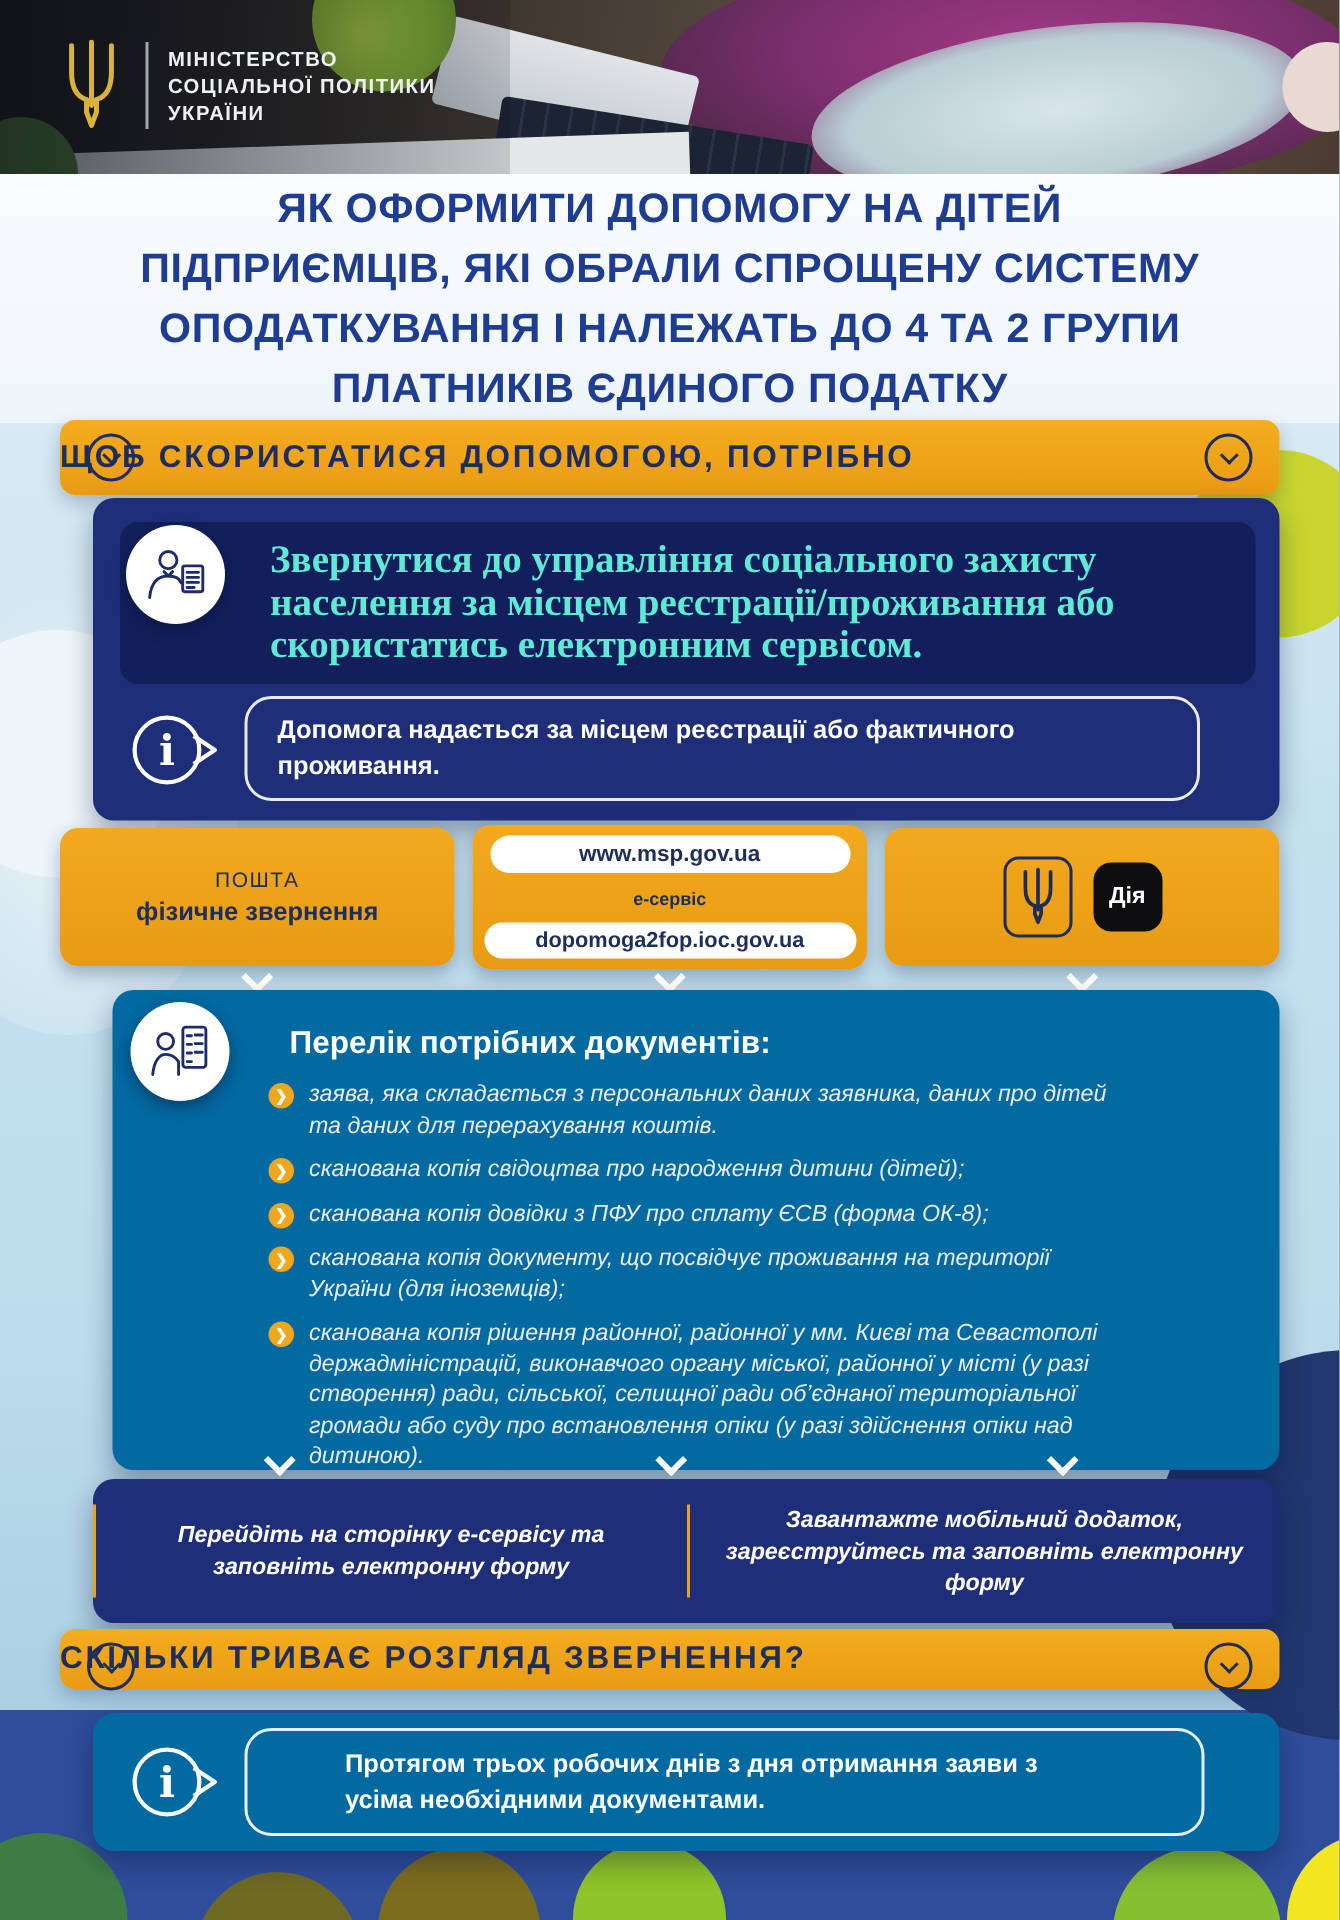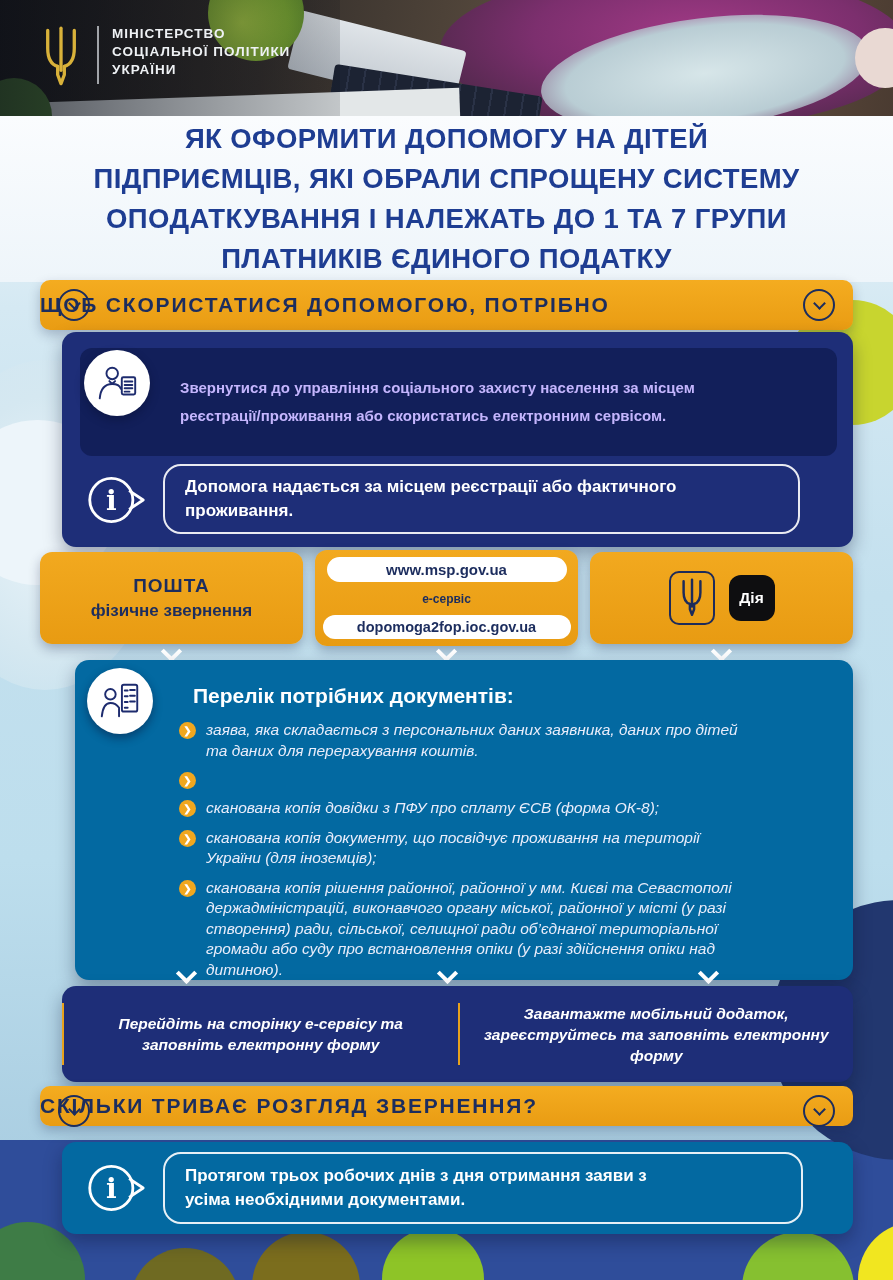--- a/index.html
+++ b/index.html
@@ -26,21 +26,21 @@
     background:linear-gradient(180deg,#dfe4e8,#c3cad1);border-radius:4px;}
   .photo .laptop-keys{position:absolute;left:330px;top:80px;width:210px;height:50px;transform:rotate(9deg);
     background:repeating-linear-gradient(90deg,#1c2333 0 14px,#2a3246 14px 16px);border-radius:4px;}
   .photo .table{position:absolute;left:-10px;top:96px;width:470px;height:40px;transform:rotate(-2deg);background:#e3e7e8;}
   .photo .g1{position:absolute;left:208px;top:-35px;width:96px;height:96px;border-radius:50%;
     background:radial-gradient(circle at 35% 60%,#a8cc44 0%,#7fae33 55%,#4f7d2a 100%);}
   .photo .g2{position:absolute;left:-24px;top:78px;width:76px;height:76px;border-radius:50%;background:#55873c;}
   .photo .shade{position:absolute;left:0;top:0;width:340px;height:116px;background:linear-gradient(90deg,rgba(8,12,22,.68),rgba(8,12,22,.15));}
 
   
-  .logo{left:38px;top:26px;display:flex;align-items:flex-start;gap:13px;}
+  .logo{left:38px;top:26px;display:flex;align-items:center;gap:13px;}
   .logo .divider{width:2px;height:58px;background:rgba(235,240,245,.65);}
   .logo .lines{display:flex;flex-direction:column;gap:3px;}
   .logo .lines span{color:#eef1f4;font-weight:bold;font-size:13.5px;letter-spacing:1px;}
 
   
   .title-band{left:0;top:116px;width:893px;height:166px;
     background:linear-gradient(180deg,#fafcfe,#eef5fa);display:flex;flex-direction:column;
     align-items:center;justify-content:center;gap:0;}
   .title-band div{color:#1e3d92;font-weight:bold;font-size:27.5px;line-height:40px;letter-spacing:.4px;text-align:left;}
 
@@ -50,31 +50,31 @@
   .band-label{font-weight:bold;color:#1c2d5e;font-size:21px;letter-spacing:1.8px;}
   .chev-circle{position:absolute;top:9px;width:32px;height:32px;border:2px solid #1c2d5e;border-radius:50%;
     display:flex;align-items:center;justify-content:center;}
   .chev-sm{width:9px;height:9px;border-right:2.5px solid #1c2d5e;border-bottom:2.5px solid #1c2d5e;
     transform:rotate(45deg);margin-top:-4px;}
 
   
   .panel{background:#1e2e78;border-radius:14px;box-shadow:0 8px 18px rgba(8,16,48,.35);}
   .panel-dark{background:#0369a1;}
   .inner-card{position:absolute;background:#121f5a;border-radius:12px;display:flex;align-items:center;}
-  .step-text{color:#c4b5fd;font-weight:bold;font-size:15px;line-height:28.5px;width:565px;}
+  .step-text{color:#5eead4;font-weight:bold;font-size:26px;line-height:28.5px;width:565px;font-family:Liberation Serif, serif;}
   .icon-circle{background:#fff;border-radius:50%;display:flex;align-items:center;justify-content:center;
     box-shadow:0 4px 10px rgba(8,16,48,.45);}
   .info-box{position:absolute;border:2px solid rgba(255,255,255,.9);border-radius:18px;
     display:flex;align-items:center;padding:8px 20px;}
   .info-box span{color:#fff;font-weight:bold;font-size:17px;line-height:24px;}
 
   
   .card{position:absolute;background:linear-gradient(180deg,#f2a91f,#e89b12);border-radius:12px;
     box-shadow:0 5px 12px rgba(20,30,70,.3);display:flex;flex-direction:column;align-items:center;justify-content:center;}
-  .card .t1{color:#1c2d5e;font-weight:bold;font-size:19px;letter-spacing:1px;}
+  .card .t1{color:#1c2d5e;font-weight:normal;font-size:14px;letter-spacing:1px;}
   .card .t2{color:#1c2d5e;font-weight:bold;font-size:17px;margin-top:4px;}
   .pill{background:#fff;border-radius:15px;color:#1c2d5e;font-weight:bold;text-align:center;
     padding:4px 14px;white-space:nowrap;}
   .eservice-label{color:#1c2d5e;font-weight:bold;font-size:12px;margin:4px 0;}
   .trident-badge{width:46px;height:54px;border:2.5px solid #1d2b5a;border-radius:10px;
     display:flex;align-items:center;justify-content:center;}
   .diia-badge{width:46px;height:46px;background:#0e0e10;border-radius:12px;margin-left:14px;
     display:flex;align-items:center;justify-content:center;color:#fff;font-weight:bold;font-size:15.5px;}
   .chev-white{position:absolute;width:15px;height:15px;border-right:4px solid #fff;border-bottom:4px solid #fff;
     transform:rotate(45deg);}
@@ -86,21 +86,21 @@
   .bullet-ico{flex:0 0 17px;width:17px;height:17px;border-radius:50%;background:#f0a71e;color:#fff;
     font-size:10px;font-weight:bold;display:flex;align-items:center;justify-content:center;margin-top:2px;}
   .bullet-text{color:#e9edfb;font-style:italic;font-size:15.5px;line-height:20.5px;max-width:550px;}
 
   
   .actions{display:flex;align-items:center;}
   .action-col{flex:1;display:flex;align-items:center;justify-content:center;padding:0 16px;}
   .action-col span{color:#fff;font-style:italic;font-weight:bold;font-size:15.5px;line-height:21px;text-align:center;}
   .action-div{width:2px;height:62px;background:#e8a21c;}
 
-  .note-text{color:#fff;font-weight:bold;font-size:17px;line-height:24px;max-width:470px;}
+  .note-text{color:#fff;font-weight:bold;font-size:17px;line-height:24px;max-width:470px;margin-left:45px;}
 </style>
 </head>
 <body>
 
 <div id="page">
 
   <div class="abs bg-light"></div>
   <div class="abs bg-bottom"></div>
   <div class="abs blob" style="left:790px;top:300px;width:125px;height:125px;background:#c8d52f;"></div>
   <div class="abs blob" style="left:-70px;top:360px;width:230px;height:330px;background:radial-gradient(ellipse,#eaf4f9 0%,#d5e8f1 55%,rgba(213,232,241,0) 100%);"></div>
@@ -138,21 +138,21 @@
     <div class="lines">
       <span>МІНІСТЕРСТВО</span>
       <span>СОЦІАЛЬНОЇ ПОЛІТИКИ</span>
       <span>УКРАЇНИ</span>
     </div>
   </div>
 
   <div class="abs title-band">
     <div>ЯК ОФОРМИТИ ДОПОМОГУ НА ДІТЕЙ</div>
     <div>ПІДПРИЄМЦІВ, ЯКІ ОБРАЛИ СПРОЩЕНУ СИСТЕМУ</div>
-    <div>ОПОДАТКУВАННЯ І НАЛЕЖАТЬ ДО 1 ТА 7 ГРУПИ</div>
+    <div>ОПОДАТКУВАННЯ І НАЛЕЖАТЬ ДО 4 ТА 2 ГРУПИ</div>
     <div>ПЛАТНИКІВ ЄДИНОГО ПОДАТКУ</div>
   </div>
 
   <div class="abs band" style="left:40px;top:280px;width:813px;height:50px;">
     <div class="chev-circle" style="left:18px;">
         <div class="chev-sm"></div>
       </div>
     <span class="band-label">ЩОБ СКОРИСТАТИСЯ ДОПОМОГОЮ, ПОТРІБНО</span>
     <div class="chev-circle" style="right:18px;">
         <div class="chev-sm"></div>
@@ -229,20 +229,21 @@
       </svg>
     </div>
     <div class="docs-heading" style="left:118px;top:24px;">Перелік потрібних документів:</div>
     <div class="bullets" style="left:104px;top:60px;">
       <div class="bullet-row">
         <span class="bullet-ico">❯</span>
         <span class="bullet-text">заява, яка складається з персональних даних заявника, даних про дітей та даних для перерахування коштів.</span>
       </div>
       <div class="bullet-row">
         <span class="bullet-ico">❯</span>
+        <span class="bullet-text">сканована копія свідоцтва про народження дитини (дітей);</span>
       </div>
       <div class="bullet-row">
         <span class="bullet-ico">❯</span>
         <span class="bullet-text">сканована копія довідки з ПФУ про сплату ЄСВ (форма ОК-8);</span>
       </div>
       <div class="bullet-row">
         <span class="bullet-ico">❯</span>
         <span class="bullet-text">сканована копія документу, що посвідчує проживання на території України (для іноземців);</span>
       </div>
       <div class="bullet-row">

